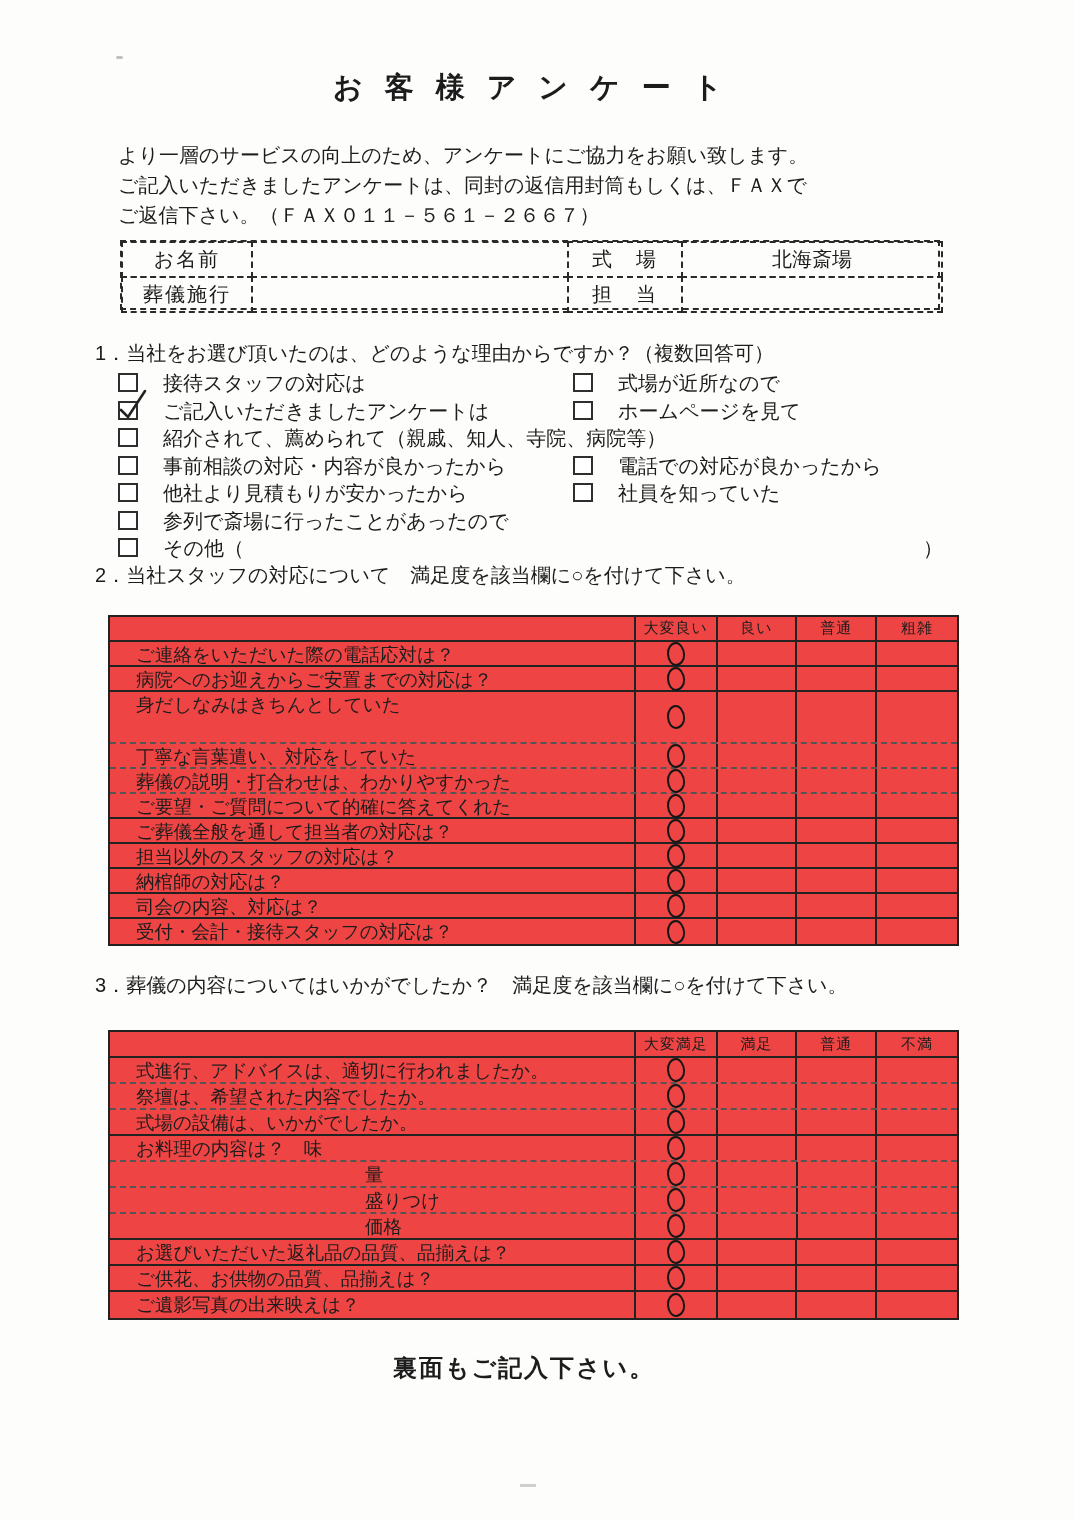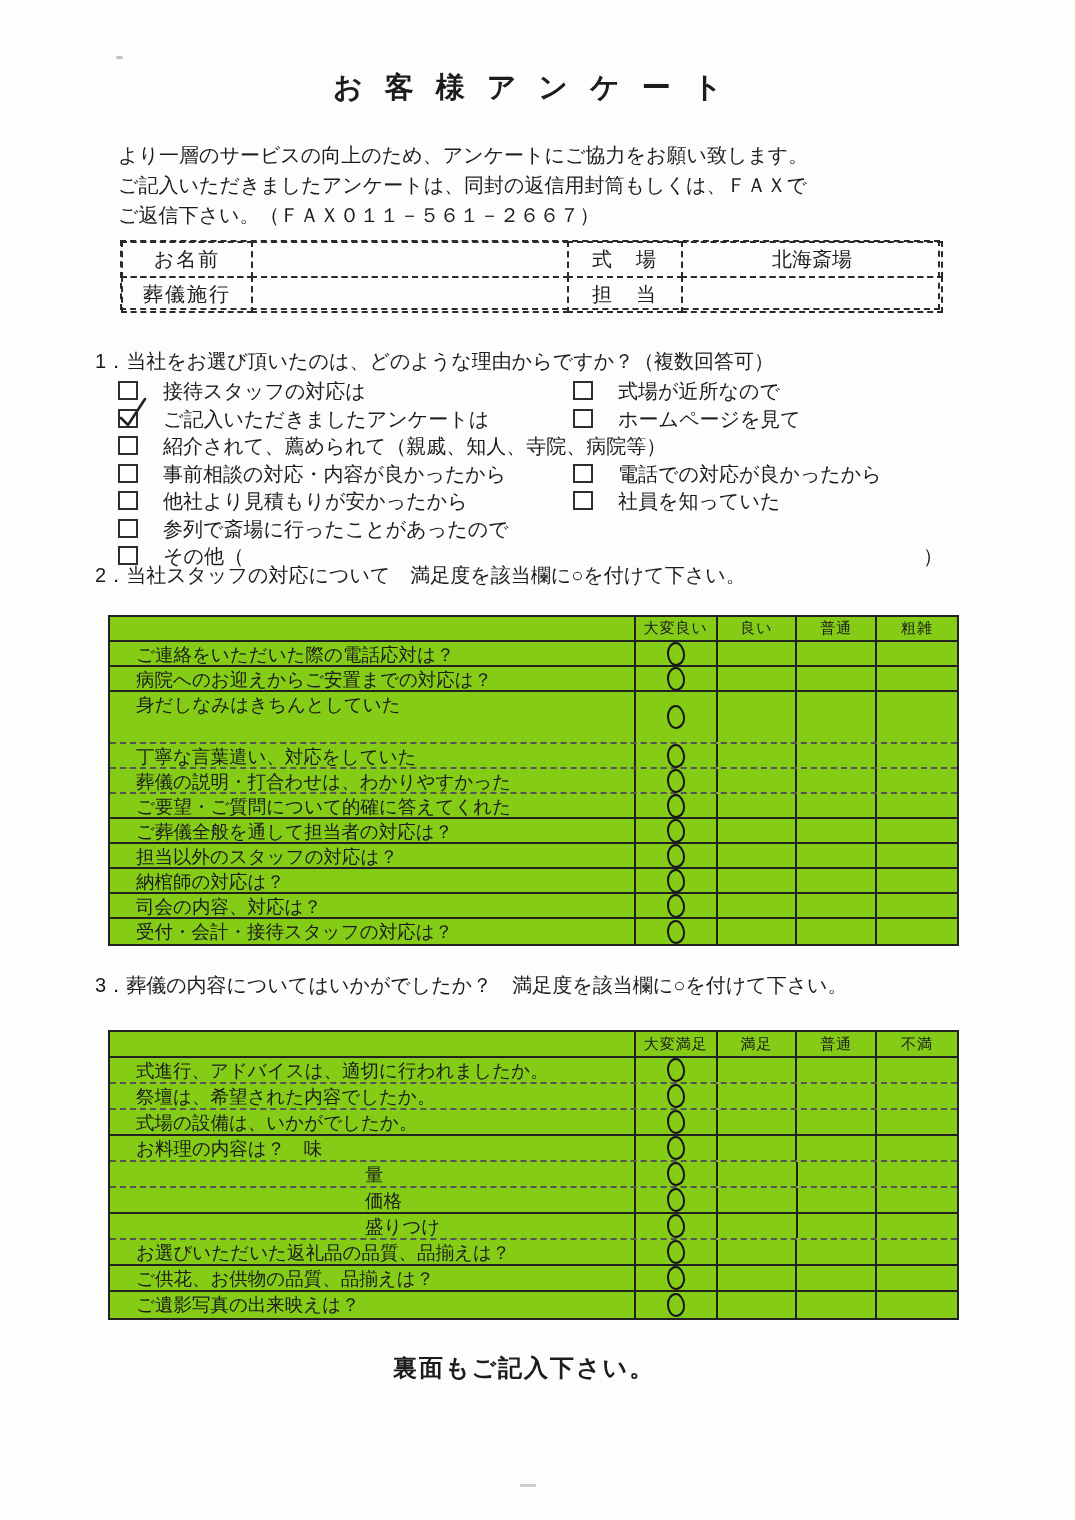--- a/index.html
+++ b/index.html
@@ -21,38 +21,38 @@
     display:grid; grid-template-columns:130px 316px 114px 260px; grid-template-rows:35px 35px;
     border:2px dashed #2a2a2a; box-sizing:border-box;
   }
   .infobox .cell{
     box-sizing:border-box; border:2px dashed #2a2a2a; margin:-1px;
     display:flex; align-items:center; font-size:20px; font-weight:500;
   }
   .infobox .lab{justify-content:center; letter-spacing:2px;}
   .infobox .val{justify-content:center;}
   
-  .q1{position:absolute; left:95px; top:348px; width:900px; font-size:20px; font-weight:500;}
+  .q1{position:absolute; left:95px; top:340px; width:900px; font-size:20px; font-weight:500;}
   .qline{white-space:nowrap;}
   .q1rows{margin-top:3px;}
   .q1row{position:relative; height:27.5px; line-height:27.5px; white-space:nowrap; padding-left:23px;}
   .opt{display:inline-block; vertical-align:top;}
   .opt.left{width:455px;}
   .cbx{
     position:relative; display:inline-block; width:16px; height:15px;
     border:2px solid #2e2e2e; vertical-align:middle; margin-right:25px; top:-2px; background:#fff;
   }
   .cbx svg{position:absolute; left:-3px; top:-17px; overflow:visible;}
   .cparen{position:absolute; left:828px; top:0;}
   
   .secline{position:absolute; left:95px; font-size:20px; font-weight:500; white-space:nowrap;}
   
   .rtable{
     position:absolute; left:108px; width:851px; box-sizing:border-box;
-    border:2px solid #222; background:#84cc16;
+    border:2px solid #222; background:#ef4444;
   }
   .trow{display:flex; box-sizing:border-box; border-bottom:2px solid #222;}
   .trow:last-child{border-bottom:none;}
   .trow.dash{border-bottom:2px dashed #555;}
   .c-label{
     box-sizing:border-box; width:527px; border-right:2px solid #222;
     padding-left:26px; font-size:18.5px; font-weight:500; white-space:nowrap;
     display:flex; flex-direction:column; justify-content:flex-start;
   }
   .c-label.indent{padding-left:255px;}
@@ -312,42 +312,42 @@
         <div class="c-label indent">
           <div>量</div>
         </div>
         <div class="c-rate c-r0">
           <span class="circle"></span>
         </div>
         <div class="c-rate c-r1"></div>
         <div class="c-rate c-r2"></div>
         <div class="c-rate c-r3"></div>
       </div>
+      <div class="trow dash">
+        <div class="c-label indent">
+          <div>盛りつけ</div>
+        </div>
+        <div class="c-rate c-r0">
+          <span class="circle"></span>
+        </div>
+        <div class="c-rate c-r1"></div>
+        <div class="c-rate c-r2"></div>
+        <div class="c-rate c-r3"></div>
+      </div>
       <div class="trow">
         <div class="c-label indent">
           <div>価格</div>
         </div>
         <div class="c-rate c-r0">
           <span class="circle"></span>
         </div>
         <div class="c-rate c-r1"></div>
         <div class="c-rate c-r2"></div>
         <div class="c-rate c-r3"></div>
       </div>
-      <div class="trow dash">
-        <div class="c-label indent">
-          <div>盛りつけ</div>
-        </div>
-        <div class="c-rate c-r0">
-          <span class="circle"></span>
-        </div>
-        <div class="c-rate c-r1"></div>
-        <div class="c-rate c-r2"></div>
-        <div class="c-rate c-r3"></div>
-      </div>
       <div class="trow">
         <div class="c-label">
           <div>お選びいただいた返礼品の品質、品揃えは？</div>
         </div>
         <div class="c-rate c-r0">
           <span class="circle"></span>
         </div>
         <div class="c-rate c-r1"></div>
         <div class="c-rate c-r2"></div>
         <div class="c-rate c-r3"></div>

